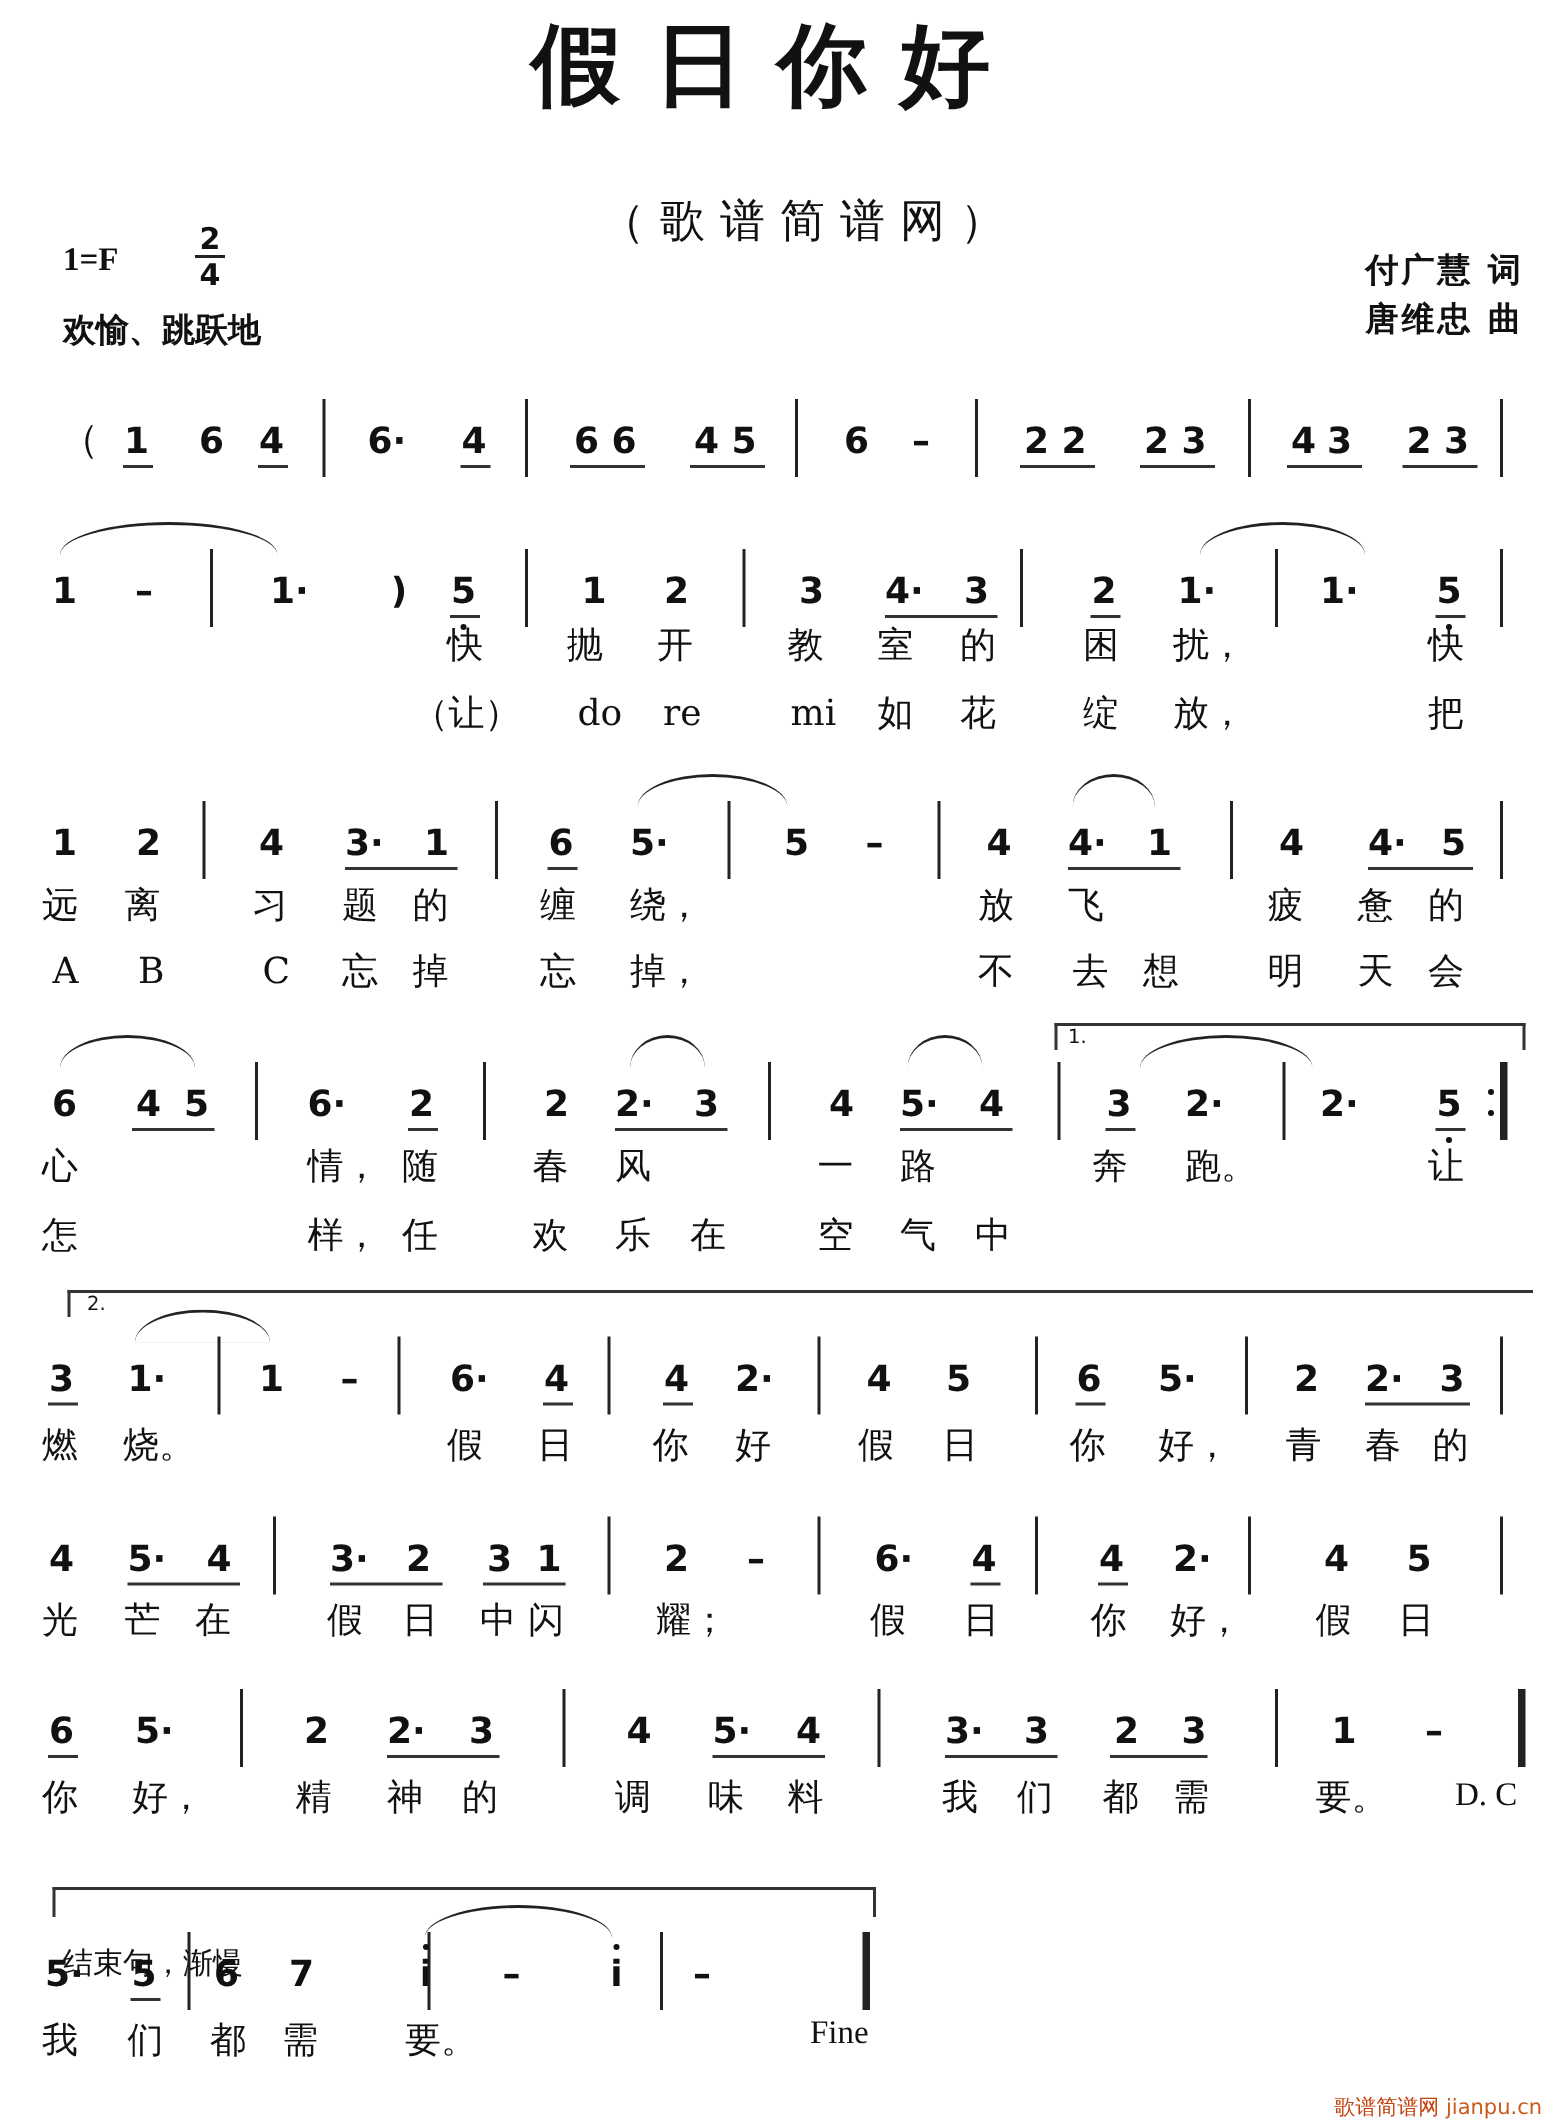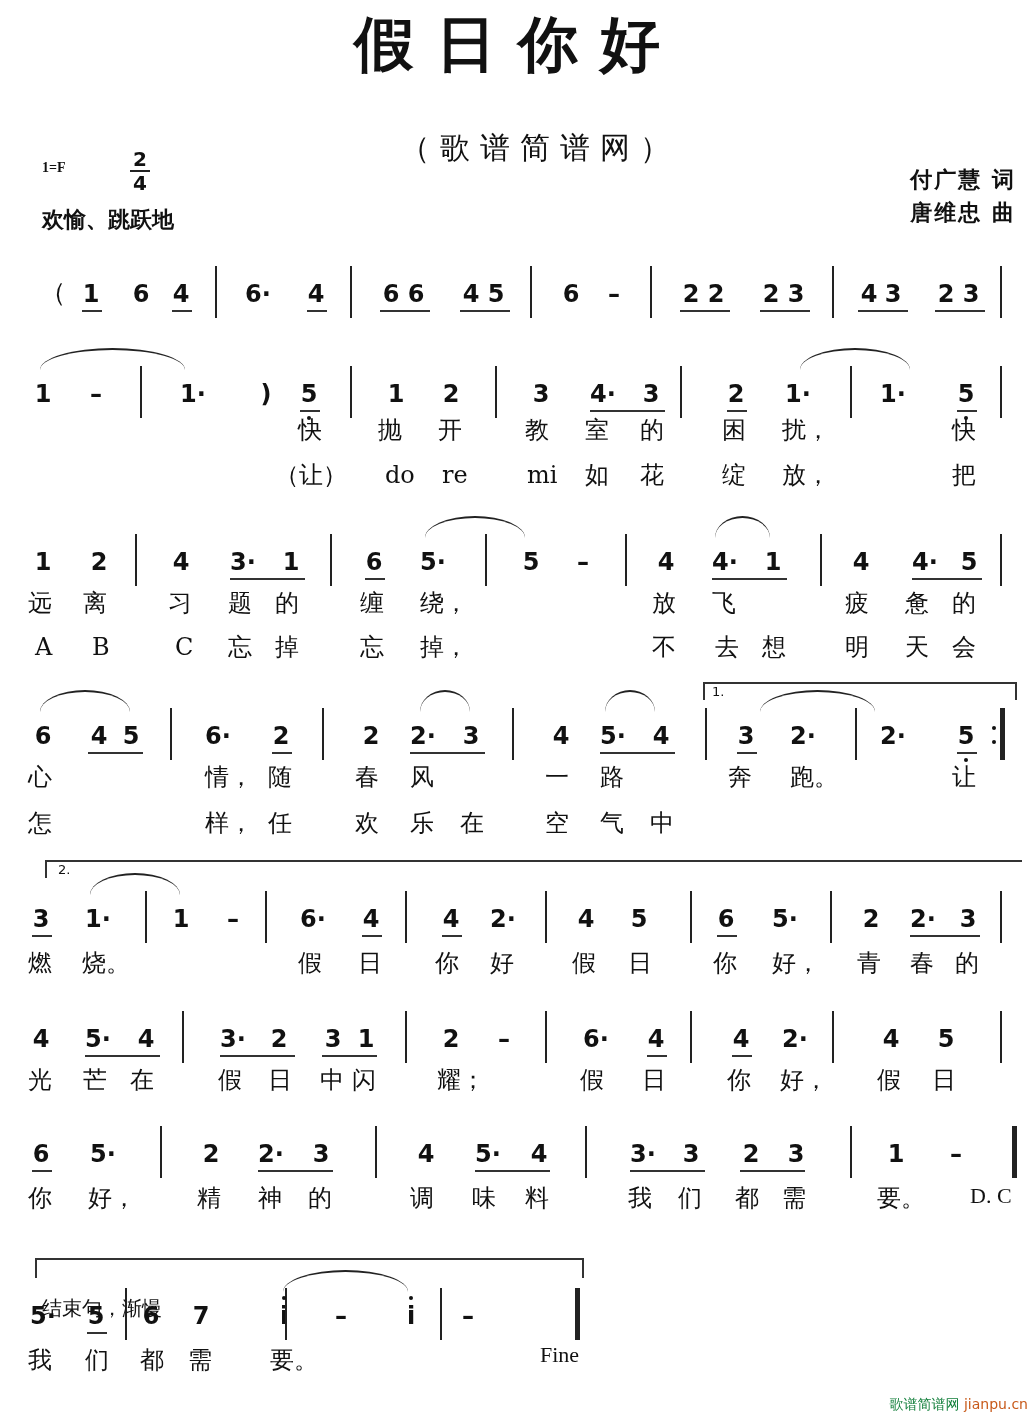--- a/index.html
+++ b/index.html
@@ -1,21 +1,21 @@
 <!DOCTYPE html>
 <html><head>
 <meta charset="utf-8">
 <style>
   html,body{margin:0;padding:0;background:#fff;}
   body{width:1036px;height:1418px;position:relative;overflow:hidden;color:#111;
        font-family:"DejaVu Sans","Liberation Sans",sans-serif;}
   .abs{position:absolute;}
   .title{left:0;width:1036px;top:8px;text-align:center;font-size:60px;font-weight:bold;letter-spacing:22px;line-height:72px;}
   .subtitle{left:400px;top:128px;font-size:30px;letter-spacing:10px;line-height:40px;}
-  .key{left:42px;top:160px;font-family:"Liberation Serif",serif;font-size:14px;font-weight:bold;}
+  .key{left:42px;top:160px;font-family:"Liberation Serif",serif;font-size:22px;font-weight:bold;}
   .frac{left:130px;top:150px;width:20px;text-align:center;font-size:20px;font-weight:bold;line-height:18px;}
   .frac .bar{display:block;height:2px;background:#222;margin:2px 0;}
   .tempo{left:42px;top:205px;font-size:22px;font-weight:bold;}
   .credit{right:20px;font-size:22px;font-weight:bold;letter-spacing:2px;}
   .n{position:absolute;font-size:24px;font-weight:bold;line-height:28px;width:22px;text-align:center;}
   .l{position:absolute;font-family:"DejaVu Serif","Liberation Serif",serif;font-size:24px;line-height:30px;}
   .bl{position:absolute;width:2px;background:#222;}
   .ul{position:absolute;height:2px;background:#333;}
   .slur{position:absolute;border-top:2px solid #222;border-radius:50% 50% 0 0/100% 100% 0 0;}
   .volta{position:absolute;border-top:2px solid #333;border-left:2px solid #333;}
@@ -374,15 +374,15 @@
 <div class="vlabel" style="left:712px;top:684px">1.</div>
 <div class="volta" style="left:45px;top:860px;width:975px;height:16px"></div>
 <div class="vlabel" style="left:58px;top:862px">2.</div>
 <div class="volta r" style="left:35px;top:1258px;width:545px;height:18px"></div>
 <div class="vlabel" style="left:42px;top:1295px;font-size:20px">结束句，渐慢</div>
 
 <div class="small" style="left:970px;top:1183px">D. C</div>
 <div class="small" style="left:540px;top:1342px">Fine</div>
 
 <div class="abs wm">
-  <span style="color:#15803d">歌谱简谱网</span>
+  <span style="color:#c2410c">歌谱简谱网</span>
   <span>jianpu.cn</span>
 </div>
 
 </body></html>

